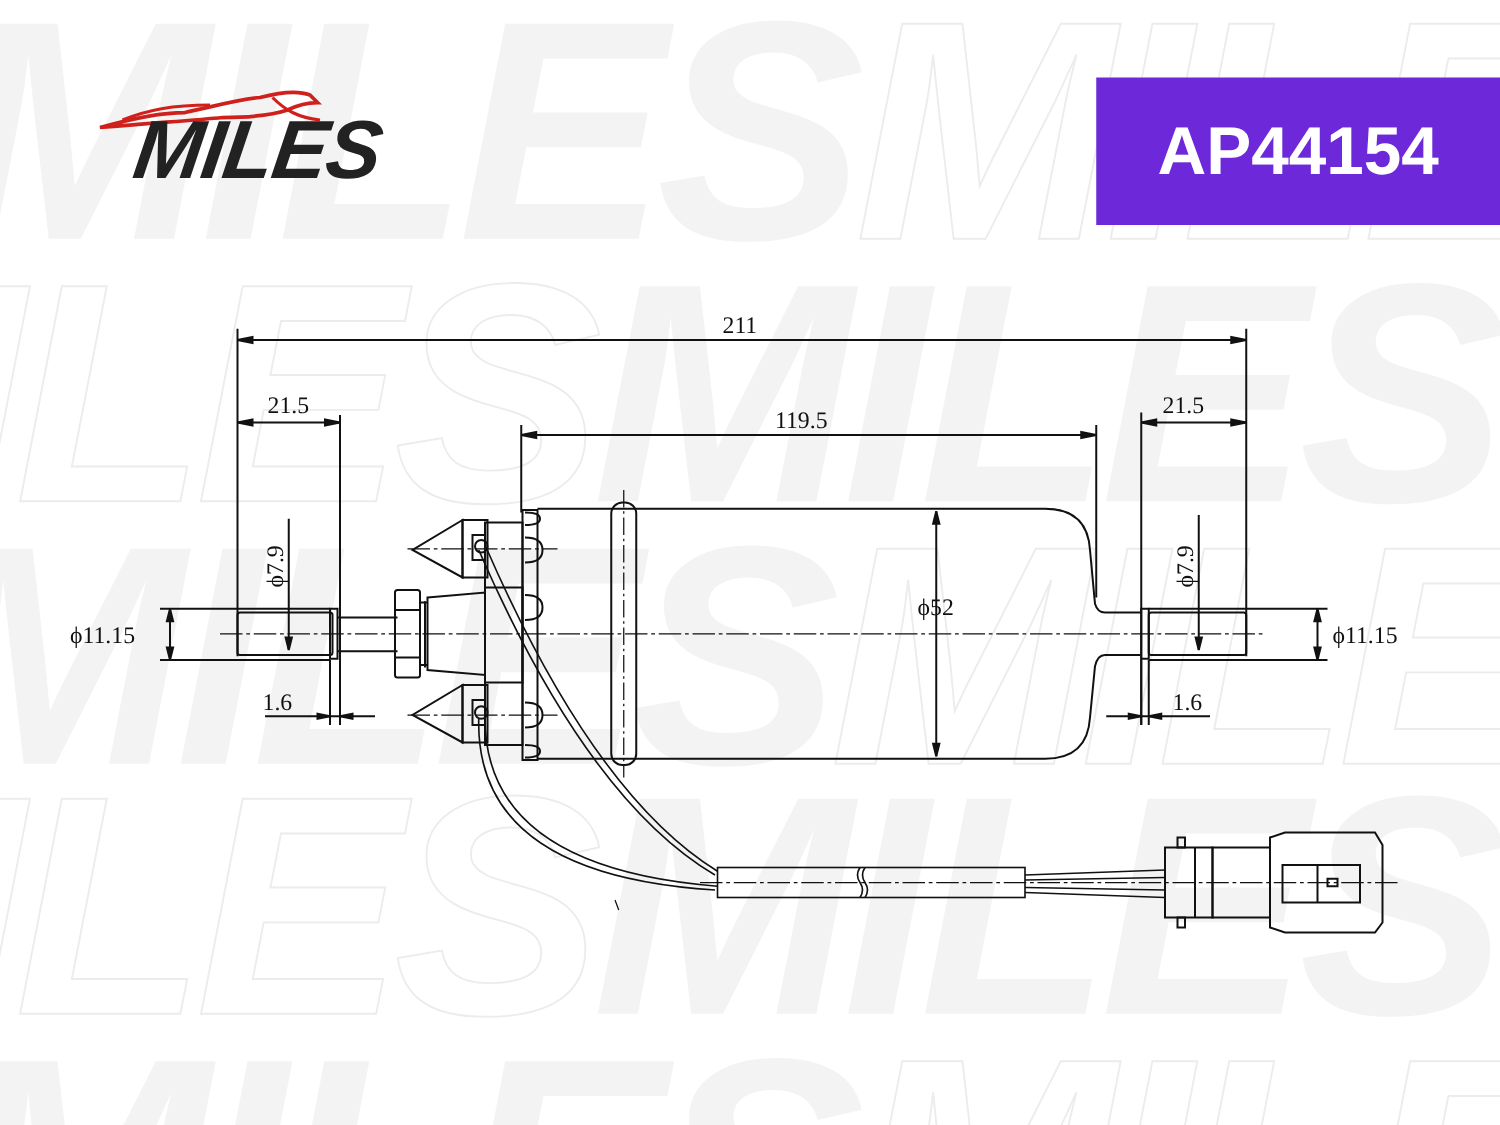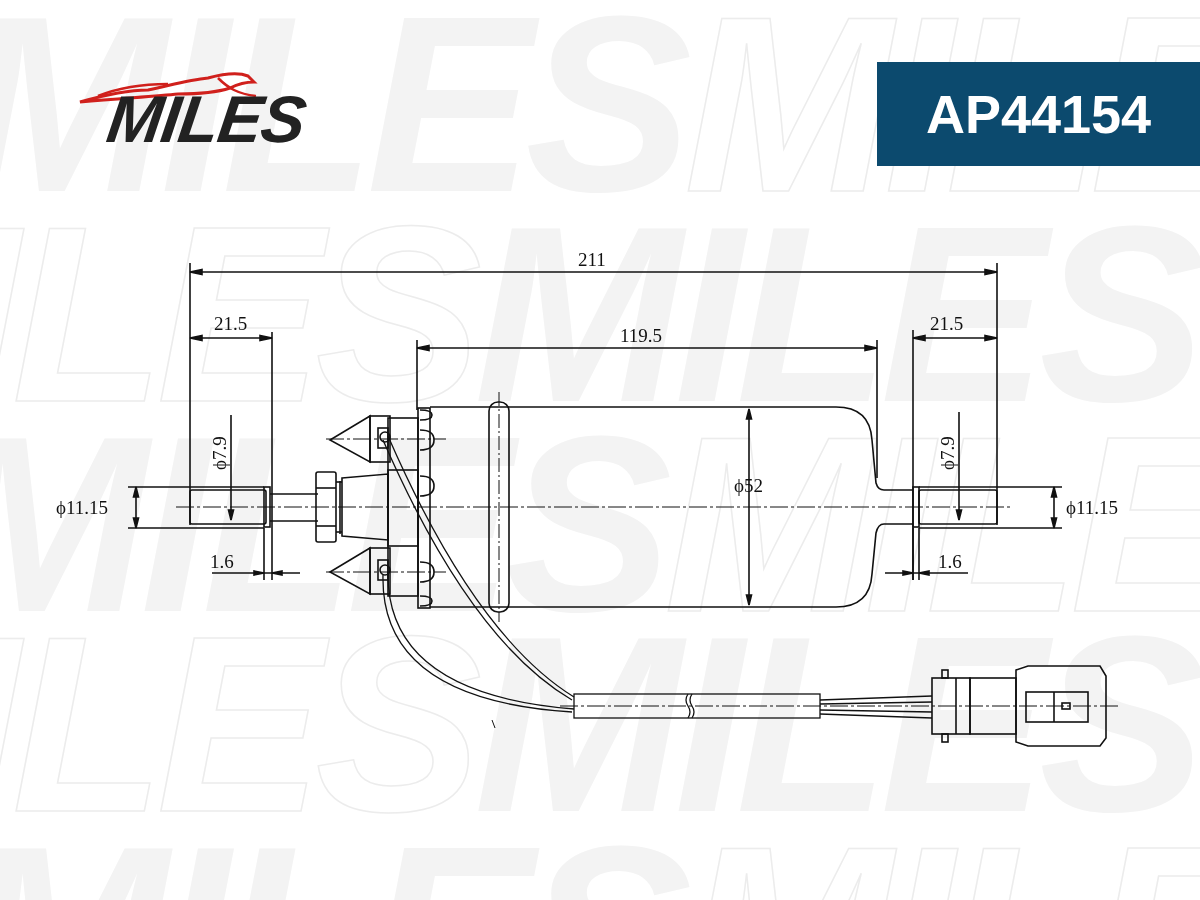--- a/index.html
+++ b/index.html
@@ -25,22 +25,22 @@
     position: absolute; left: 78px; top: 68px; width: 270px; height: 90px;
   }
   .logo-text {
     position: absolute; left: 30px; top: 18px;
     font-family: "Liberation Sans", sans-serif; font-weight: bold; font-style: italic;
     font-size: 66px; color: #222222; letter-spacing: -1px; line-height: 1;
     transform: skewX(-8deg);
   }
   .logo svg { position: absolute; left: 0; top: 0; }
   .part-box {
-    position: absolute; left: 877px; top: 62px; width: 323px; height: 104px;
-    background: #0c4a6e; display: flex; align-items: center; justify-content: center;
+    position: absolute; left: 877px; top: 62px; width: 323px; height: 118px;
+    background: #6d28d9; display: flex; align-items: center; justify-content: center;
   }
   .part-number {
     color: #ffffff; font-family: "Liberation Sans", sans-serif; font-weight: bold;
     font-size: 54px; letter-spacing: 0px;
   }
   .drawing { position: absolute; left: 0; top: 0; }
   .dim {
     font-family: "Liberation Serif", serif; font-size: 19px; fill: #111;
   }
 </style>

